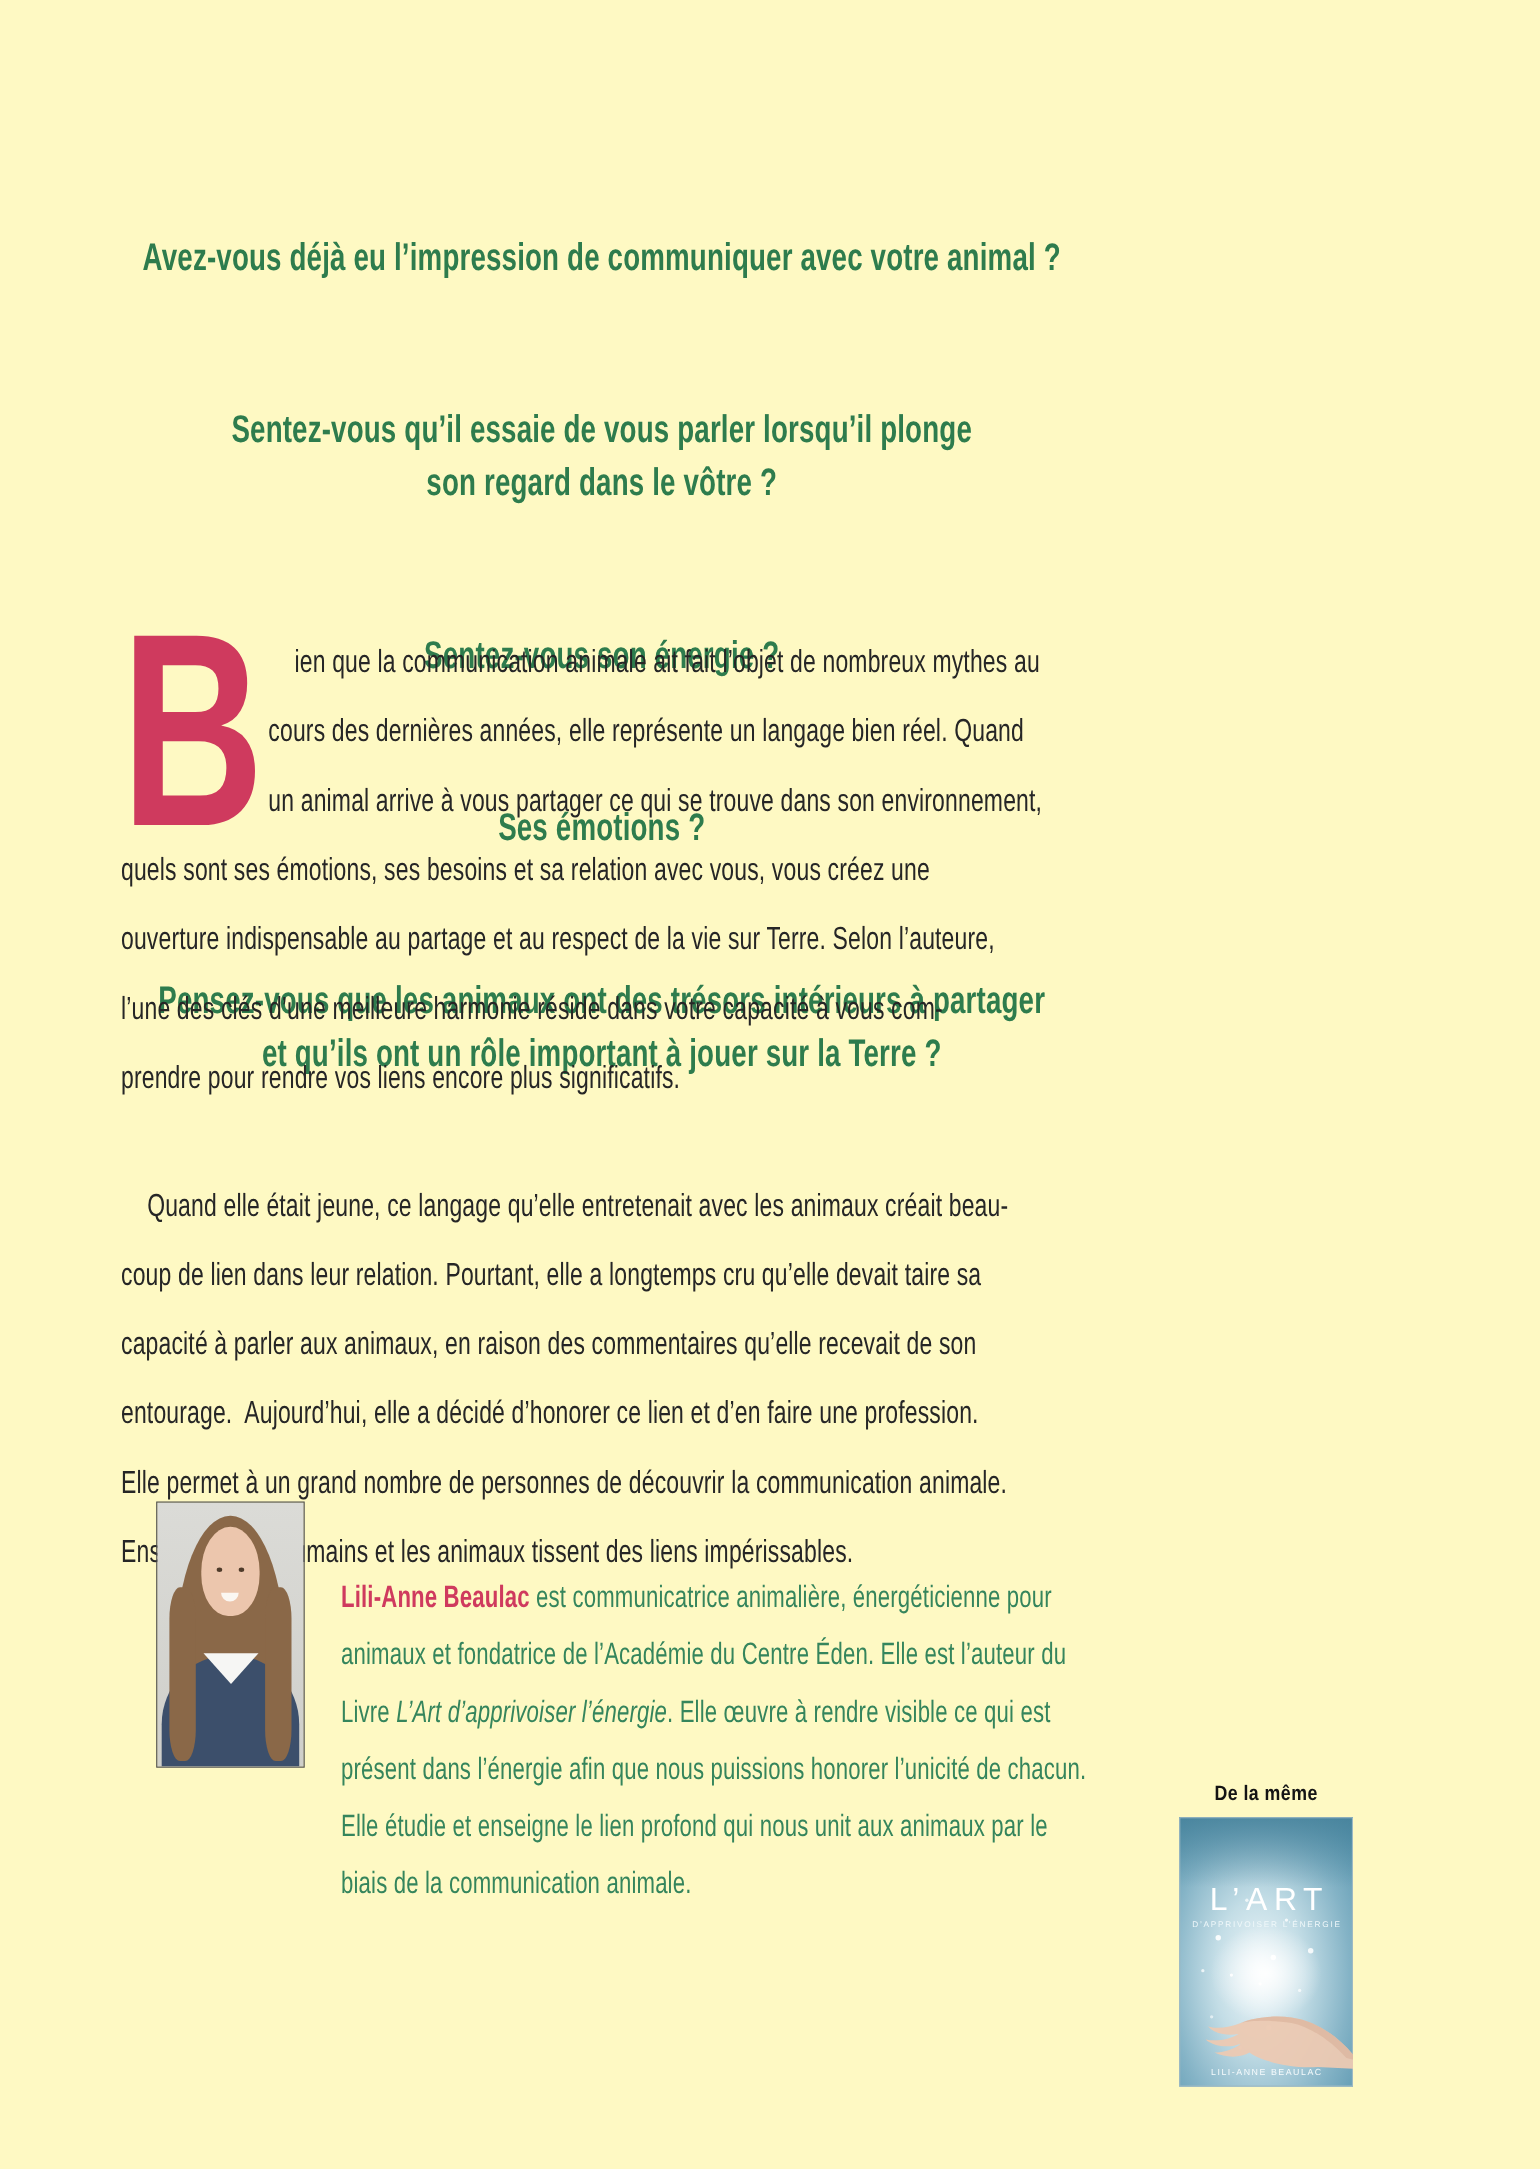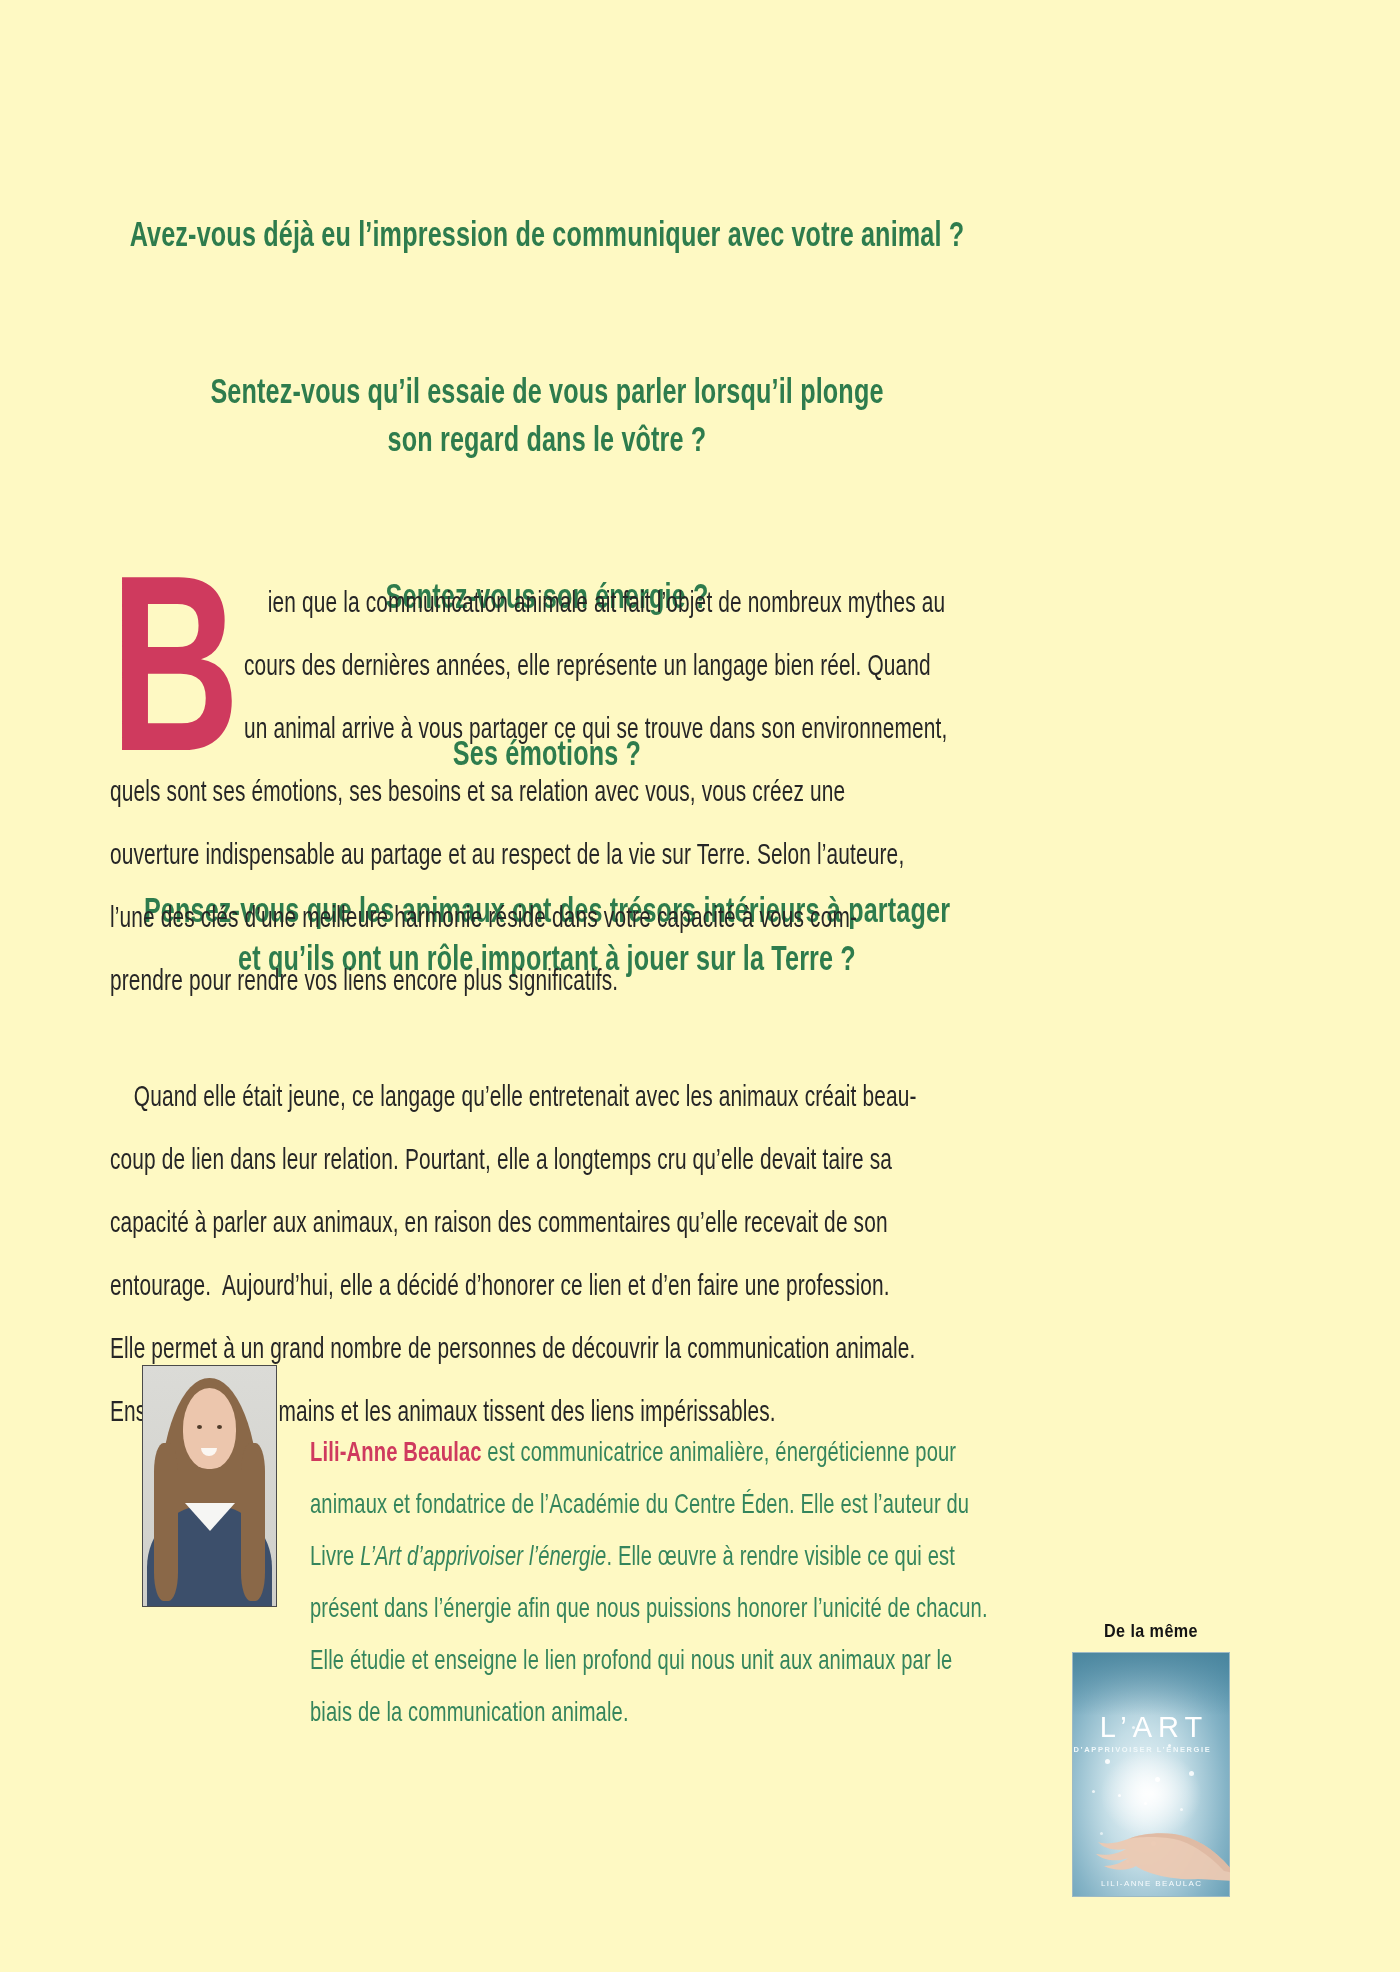--- a/index.html
+++ b/index.html
@@ -106,22 +106,22 @@
       -26px -8px 0 0 rgba(255,255,255,.9), 36px 6px 0 0 rgba(255,255,255,.7),
       -44px 30px 0 0 rgba(255,255,255,.6), 8px 40px 0 1px rgba(255,255,255,.65),
       52px 44px 0 0 rgba(255,255,255,.6), -18px 58px 0 0 rgba(255,255,255,.5);}
   .cover-title{
     position:absolute;top:24%;left:0;width:100%;
     text-align:center;color:#ffffff;font-weight:normal;
     font-size:29px;letter-spacing:6px;text-indent:6px;
   }
   .cover-subtitle{
     position:absolute;top:38%;left:0;width:100%;
-    color:#f0f8fa;
-    font-size:7.5px;letter-spacing:1.6px;text-indent:1.6px;font-weight:bold;
+    text-align:center;color:#f0f8fa;
+    font-size:7.5px;letter-spacing:1.6px;text-indent:1.6px;
   }
   .cover-hand{position:absolute;bottom:16px;right:-4px;width:156px;height:78px;}
   .cover-author{
     position:absolute;bottom:9px;left:0;width:100%;
     text-align:center;color:#f6fbfd;
     font-size:8px;letter-spacing:1.4px;text-indent:1.4px;
   }
 </style>
 </head>
 <body>

